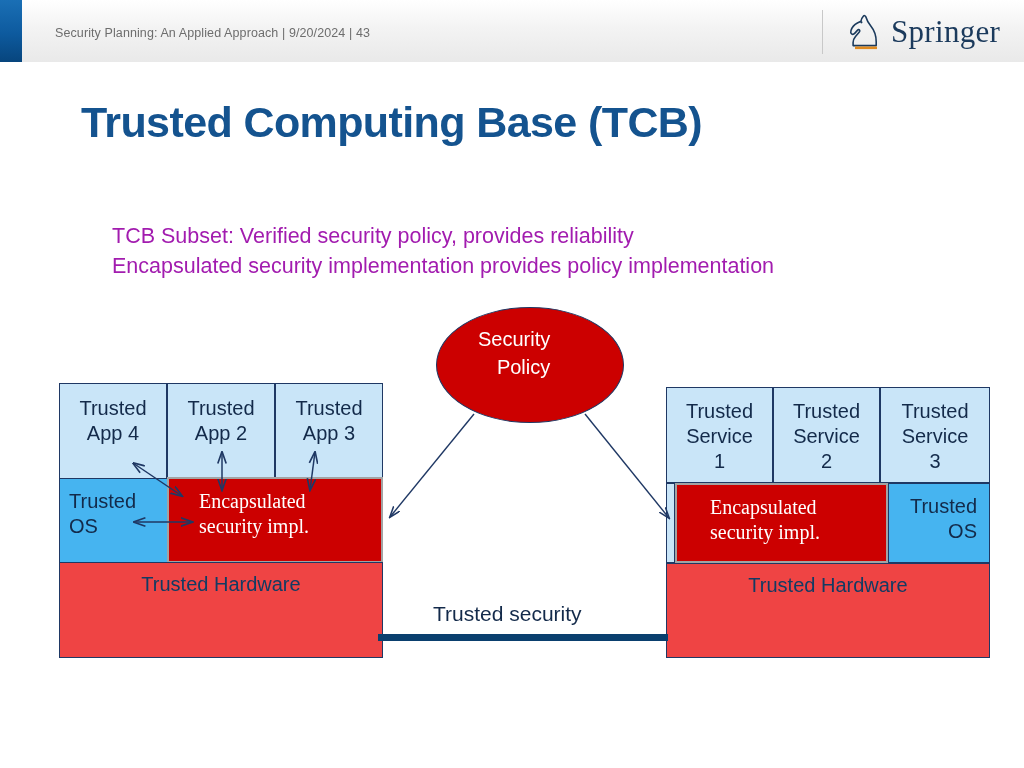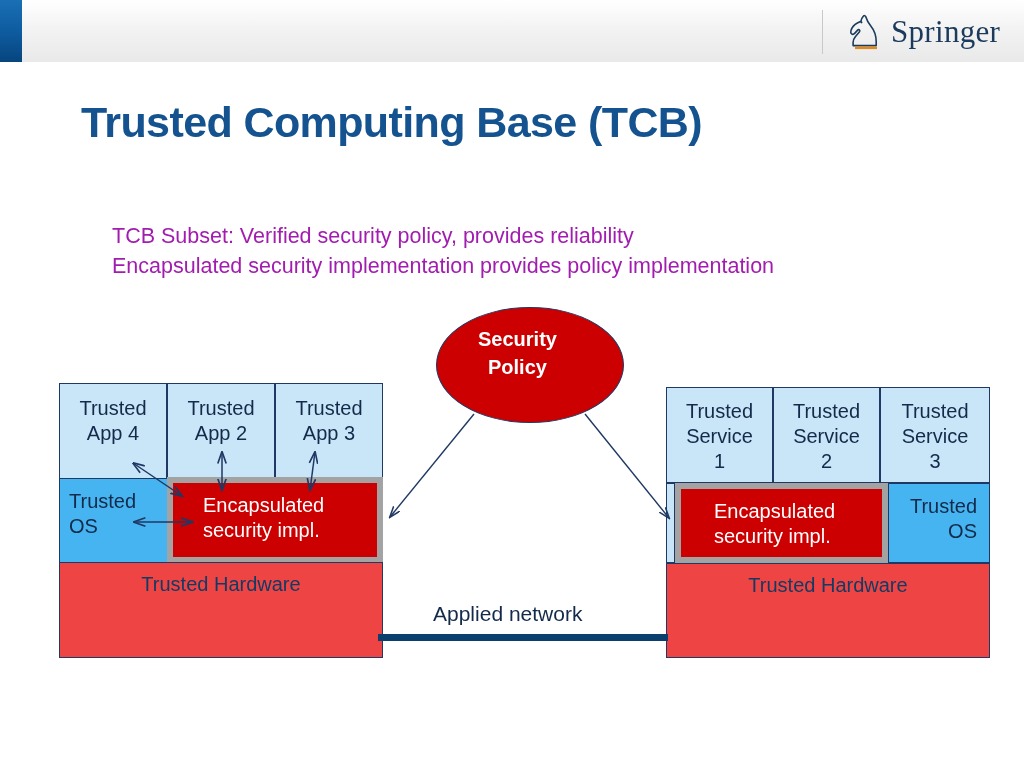--- a/index.html
+++ b/index.html
@@ -128,21 +128,22 @@
 
   .os-box {
     background: #46b4f0;
   }
   .os-left .node-inner { top: 10px; left: 9px; text-align: left; }
   .os-right .node-inner { top: 10px; right: 12px; text-align: right; }
 
   .impl-box {
     background: #cc0000;
     color: #ffffff;
-    border: 6px solid #a3a3a3;
+    border: 2px solid #a3a3a3;
+    font-family: Liberation Serif, serif;
   }
   .impl-box .node-inner { top: 10px; left: 30px; text-align: left; }
   .impl-right .node-inner { left: 33px; }
 
   .hw-box {
     background: #ef4444;
     color: #123b63;
     text-align: center;
   }
   .hw-box .node-inner { top: 9px; }
@@ -154,22 +155,21 @@
     background: #cc0000;
     border: 1.4px solid #1f3864;
     border-radius: 50%;
   }
   #ellipse-policy .ell-text {
     position: absolute;
     left: 41px; top: 17px;
     color: #ffffff;
     font-size: 20px;
     line-height: 28px;
-    text-align: center;
-    font-weight: bold;
+    text-align: right;
   }
 
   #network-label {
     position: absolute;
     left: 433px; top: 602px;
     font-size: 21px;
     color: #132a4a;
     white-space: nowrap;
   }
   #network-link {
@@ -177,20 +177,21 @@
     left: 378px; top: 634px;
     width: 290px; height: 7px;
     background: #0a3f6e;
   }
 </style>
 </head>
 <body>
 
 <div id="header-band">
   <div id="header-accent"></div>
+  <div id="header-meta">Security Planning: An Applied Approach | 9/20/2024 | 43</div>
   <div id="header-divider"></div>
 
   <div id="springer-logo">
     <svg id="springer-mark" viewBox="0 0 42 40">
       <path d="M18.5 3.0 C17.0 4.6 16.2 6.4 16.0 8.2 L12.4 10.0 C9.2 11.7 7.0 14.3 6.0 17.4
                C5.5 19.0 5.6 20.2 6.6 20.9 C7.6 21.6 8.9 21.2 9.9 20.1 L12.6 17.1
                C13.2 16.5 14.0 16.4 14.5 17.0 C15.0 17.6 14.9 18.3 14.3 19.0
                L10.5 23.4 C8.9 25.2 8.1 27.4 8.1 29.6 L8.1 32.6 L31.2 32.6 L31.2 28.8
                C31.2 22.6 29.3 17.3 25.8 13.0 C23.6 10.3 21.9 7.4 21.0 4.2
                C20.7 3.1 19.4 2.1 18.5 3.0 Z" fill="none" stroke="#1b3a5c" stroke-width="1.6" stroke-linejoin="round"></path>
@@ -293,21 +294,21 @@
     </div>
   </div>
 
   <div id="ellipse-policy">
     <div class="ell-text">
       <div>Security</div>
       <div>Policy</div>
     </div>
   </div>
 
-  <div id="network-label">Applied network</div>
+  <div id="network-label">Trusted security</div>
   <div id="network-link"></div>
 
   <svg id="arrow-layer" viewBox="0 0 1024 768">
     <defs>
       <marker id="ah" markerWidth="9" markerHeight="9" refX="7.6" refY="3.1" orient="auto" markerUnits="strokeWidth">
         <path d="M0,0.3 L8,3.1 L0,5.9" fill="none" stroke="#1f3864" stroke-width="1.1"></path>
       </marker>
       <marker id="ah-start" markerWidth="9" markerHeight="9" refX="0.4" refY="3.1" orient="auto" markerUnits="strokeWidth">
         <path d="M8,0.3 L0,3.1 L8,5.9" fill="none" stroke="#1f3864" stroke-width="1.1"></path>
       </marker>

